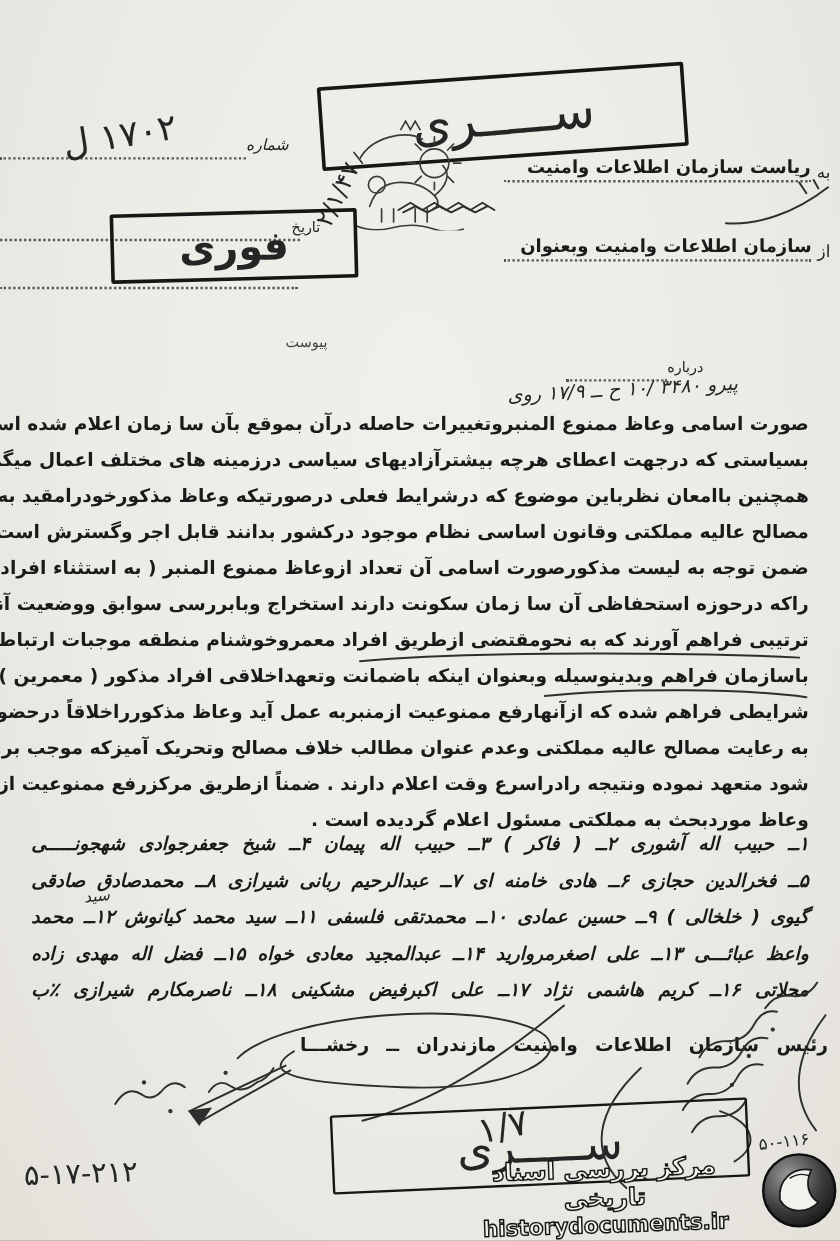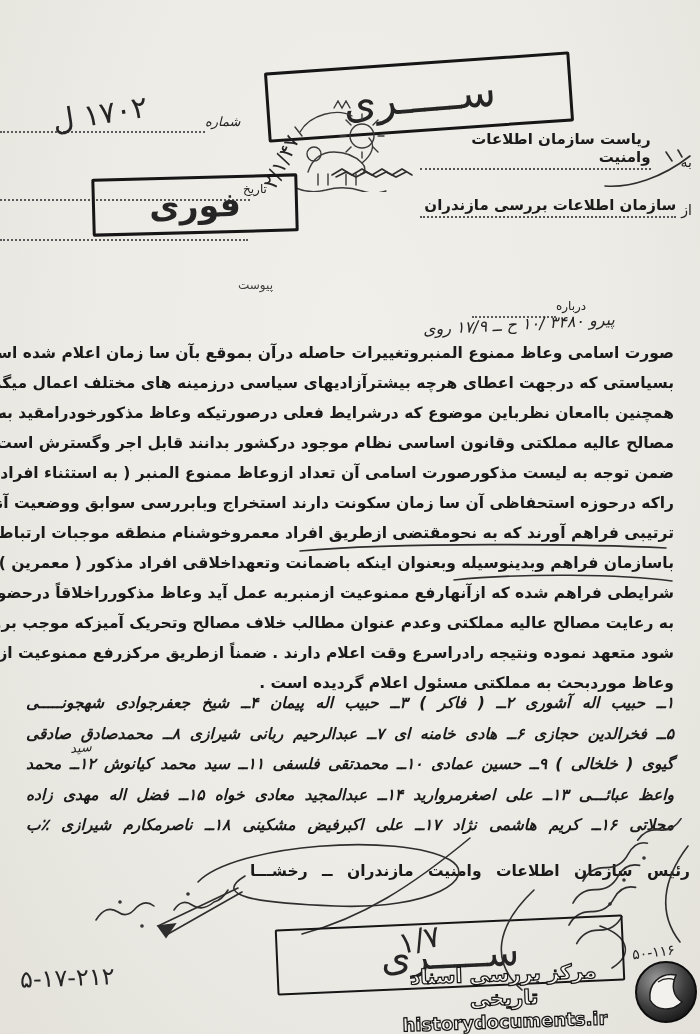--- a/index.html
+++ b/index.html
@@ -51,26 +51,26 @@
     <path d="M8,88 q14,6 30,2 q18,-5 36,1 q12,4 24,0"></path>
   </svg>
 
   <svg class="abs scrib" style="left:330px;top:166px;" width="95" height="12" viewBox="0 0 95 12">
     <path d="M2,9 L12,3 L22,9 L32,3 L42,9 L52,3 L62,9 L72,3 L82,9"></path>
     <path d="M6,11 L16,6 L26,11 L36,6 L46,11 L56,6 L66,11 L76,6"></path>
   </svg>
 
 
   <div class="abs rtl" style="left:420px;top:130px;width:272px;display:flex;align-items:flex-end;gap:5px;">
-    <span class="lbl" style="font-size:14px;margin-left:25px;">به</span>
+    <span class="lbl" style="font-size:14px;">به</span>
     <span class="boldtxt dottedunder" style="font-size:15px;flex:1;">ریاست سازمان اطلاعات وامنیت</span>
   </div>
   <div class="abs rtl" style="left:420px;top:196px;width:272px;display:flex;align-items:flex-end;gap:5px;">
     <span class="lbl" style="font-size:14px;">از</span>
-    <span class="boldtxt dottedunder" style="font-size:15px;flex:1;">سازمان اطلاعات بررسی مازندران</span>
+    <span class="boldtxt dottedunder" style="font-size:15px;flex:1;">سازمان اطلاعات وامنیت وبعنوان</span>
   </div>
 
   <svg class="abs scrib" style="left:600px;top:148px;" width="95" height="48" viewBox="0 0 95 48">
     <path d="M90,8 C62,30 30,40 5,38"></path>
     <path d="M66,4 l6,9"></path>
       <path d="M78,2 l4,7"></path>
   </svg>
 
   <span class="abs lbl" style="left:205px;top:114px;font-size:13px;font-style:italic;">شماره</span>
   <div class="dots" style="left:0;top:131px;width:205px;"></div>

